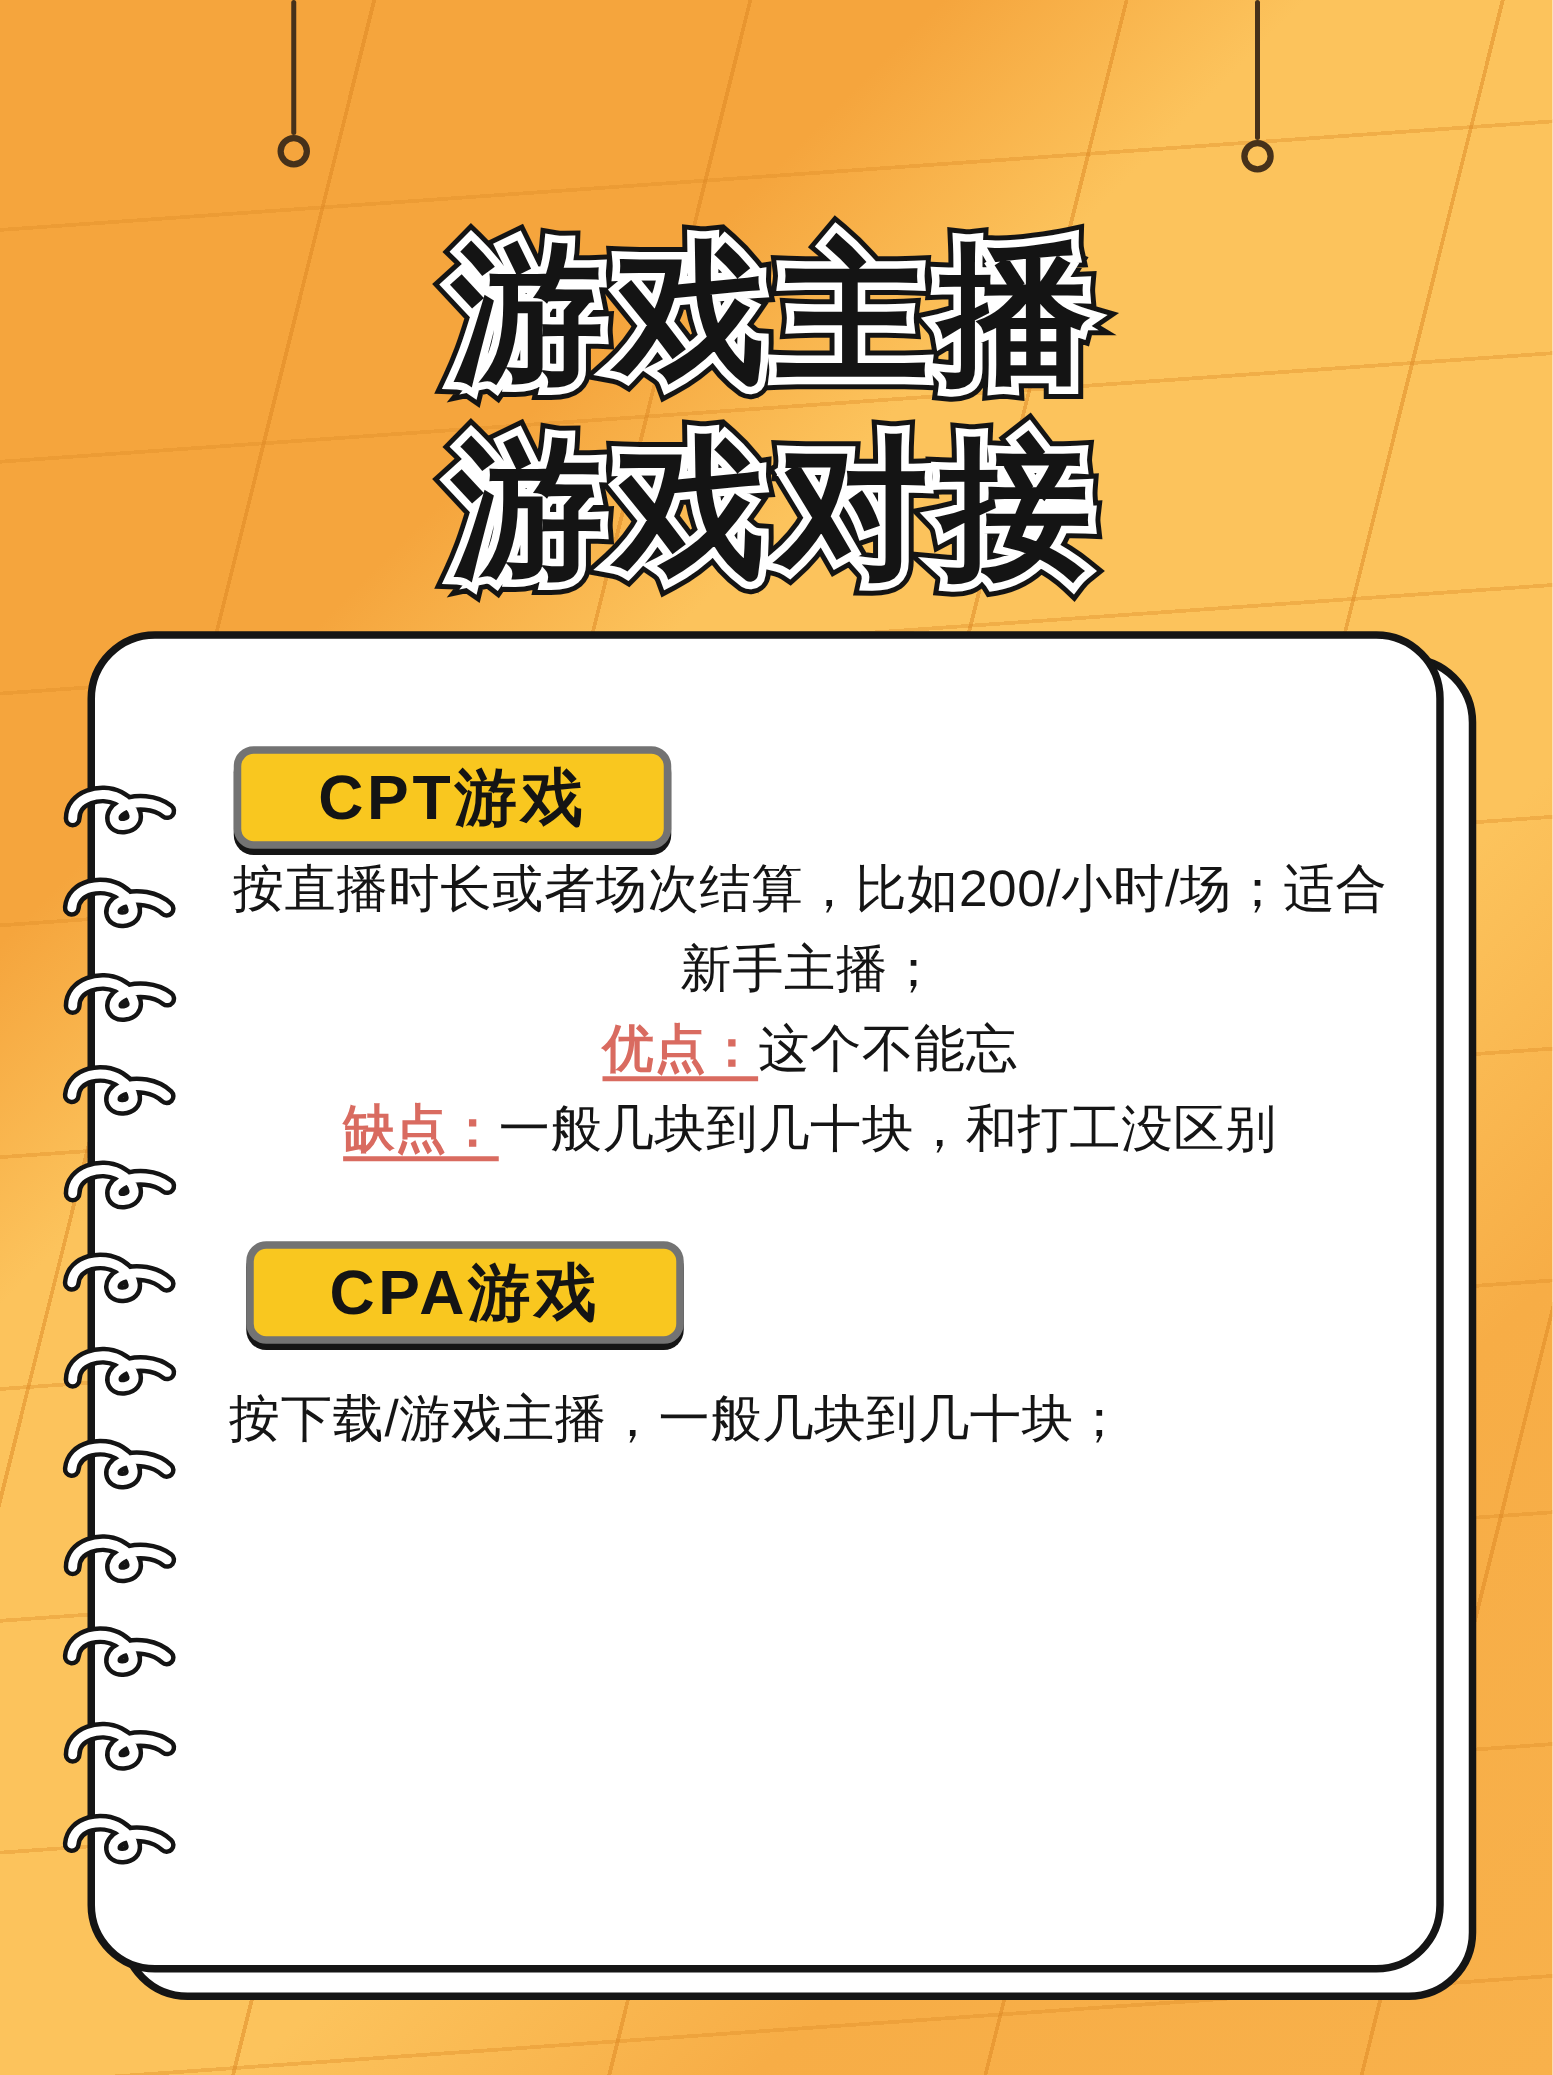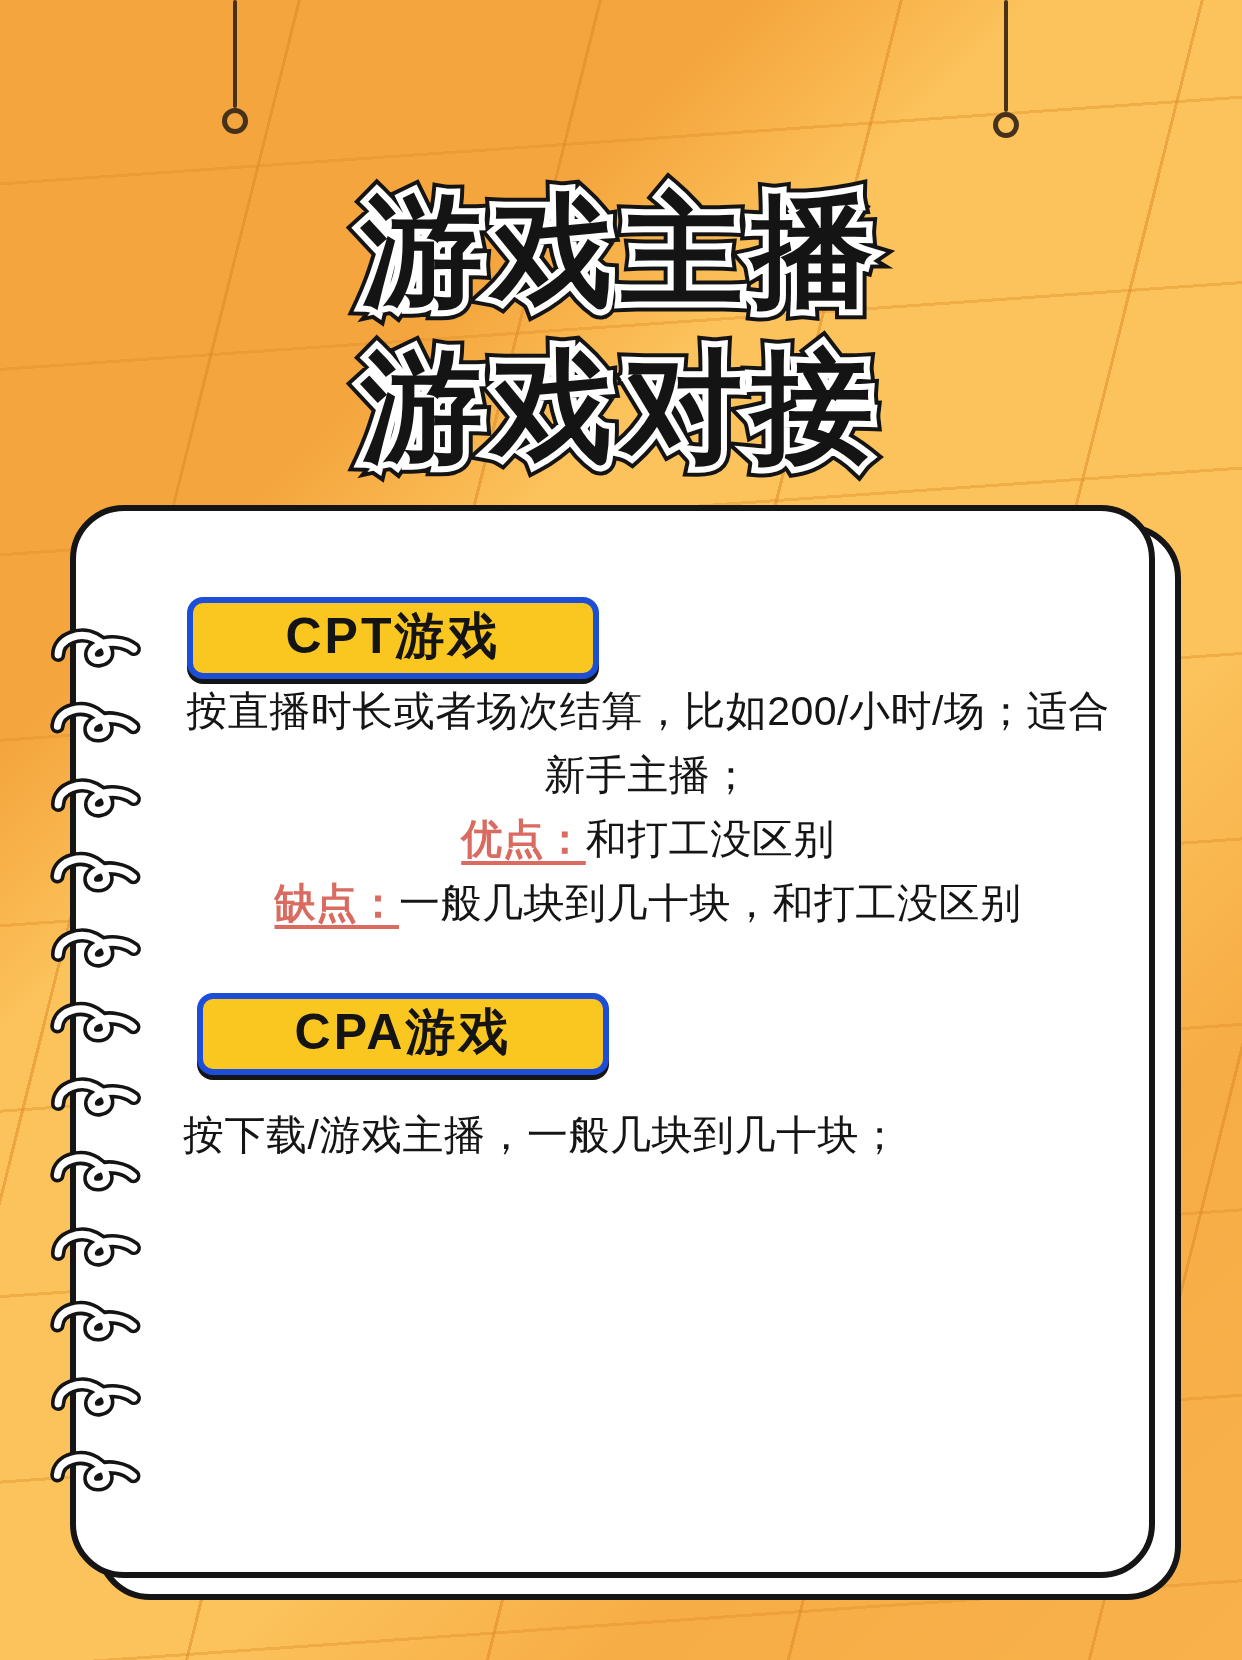--- a/index.html
+++ b/index.html
@@ -26,23 +26,23 @@
   .sk{display:block;}
   .sk-bk{color:#141414;-webkit-text-stroke:20px #141414;}
   .sk-wt{position:absolute;inset:0;color:#141414;-webkit-text-stroke:12px #ffffff;}
   .sk-fl{position:absolute;inset:0;color:#141414;}
   
   .card-back{position:absolute;left:96px;top:524px;width:1085px;height:1076px;
              background:#ffffff;border:6px solid #151515;border-radius:54px;z-index:2;box-sizing:border-box;}
   .card-front{position:absolute;left:70px;top:505px;width:1085px;height:1073px;
               background:#ffffff;border:6px solid #151515;border-radius:54px;z-index:3;box-sizing:border-box;}
   
-  .badge{position:absolute;width:412px;height:82px;background:var(--yellow,#f9c71f);
-         border:6px solid #1d4ed8;border-radius:16px;box-shadow:0 5px 0 #151515;
-         display:flex;justify-content:center;box-sizing:border-box;}
+  .badge{position:absolute;width:350px;height:82px;background:var(--yellow,#f9c71f);
+         border:6px solid #737373;border-radius:16px;box-shadow:0 5px 0 #151515;
+         display:flex;align-items:center;justify-content:center;box-sizing:border-box;}
   .badge span{font-size:50px;font-weight:800;color:#141414;letter-spacing:3px;}
   .badge-cpt{left:111px;top:86px;}
   .badge-cpa{left:121px;top:482px;}
   
   .textblock{position:absolute;left:107px;width:930px;font-size:41px;line-height:64px;
              font-weight:500;color:var(--ink,#1f1f1f);letter-spacing:.5px;}
   .tb-cpt{top:168px;text-align:center;}
   .tb-cpa{top:592px;}
   .para{margin:0;}
   .n{color:var(--ink,#1f1f1f);}
@@ -84,21 +84,21 @@
   </div>
 
   <div class="card-back"></div>
 
   <div class="card-front">
     <div class="badge badge-cpt">
       <span>CPT游戏</span>
     </div>
     <div class="textblock tb-cpt">
         <div class="para"><span class="n">按直播时长或者场次结算，比如200/小时/场；适合新手主播；</span></div>
-        <div class="para"><span class="r">优点：</span><span class="n">和打工没区别</span></div>
+        <div class="para"><span class="r">优点：</span><span class="n">这个不能忘</span></div>
         <div class="para"><span class="r">缺点：</span><span class="n">一般几块到几十块，和打工没区别</span></div>
       </div>
 
     <div class="badge badge-cpa">
       <span>CPA游戏</span>
     </div>
     <div class="textblock tb-cpa">
         <div class="para"><span class="n">按下载/游戏主播，一般几块到几十块；</span></div>
       </div>
   </div>

